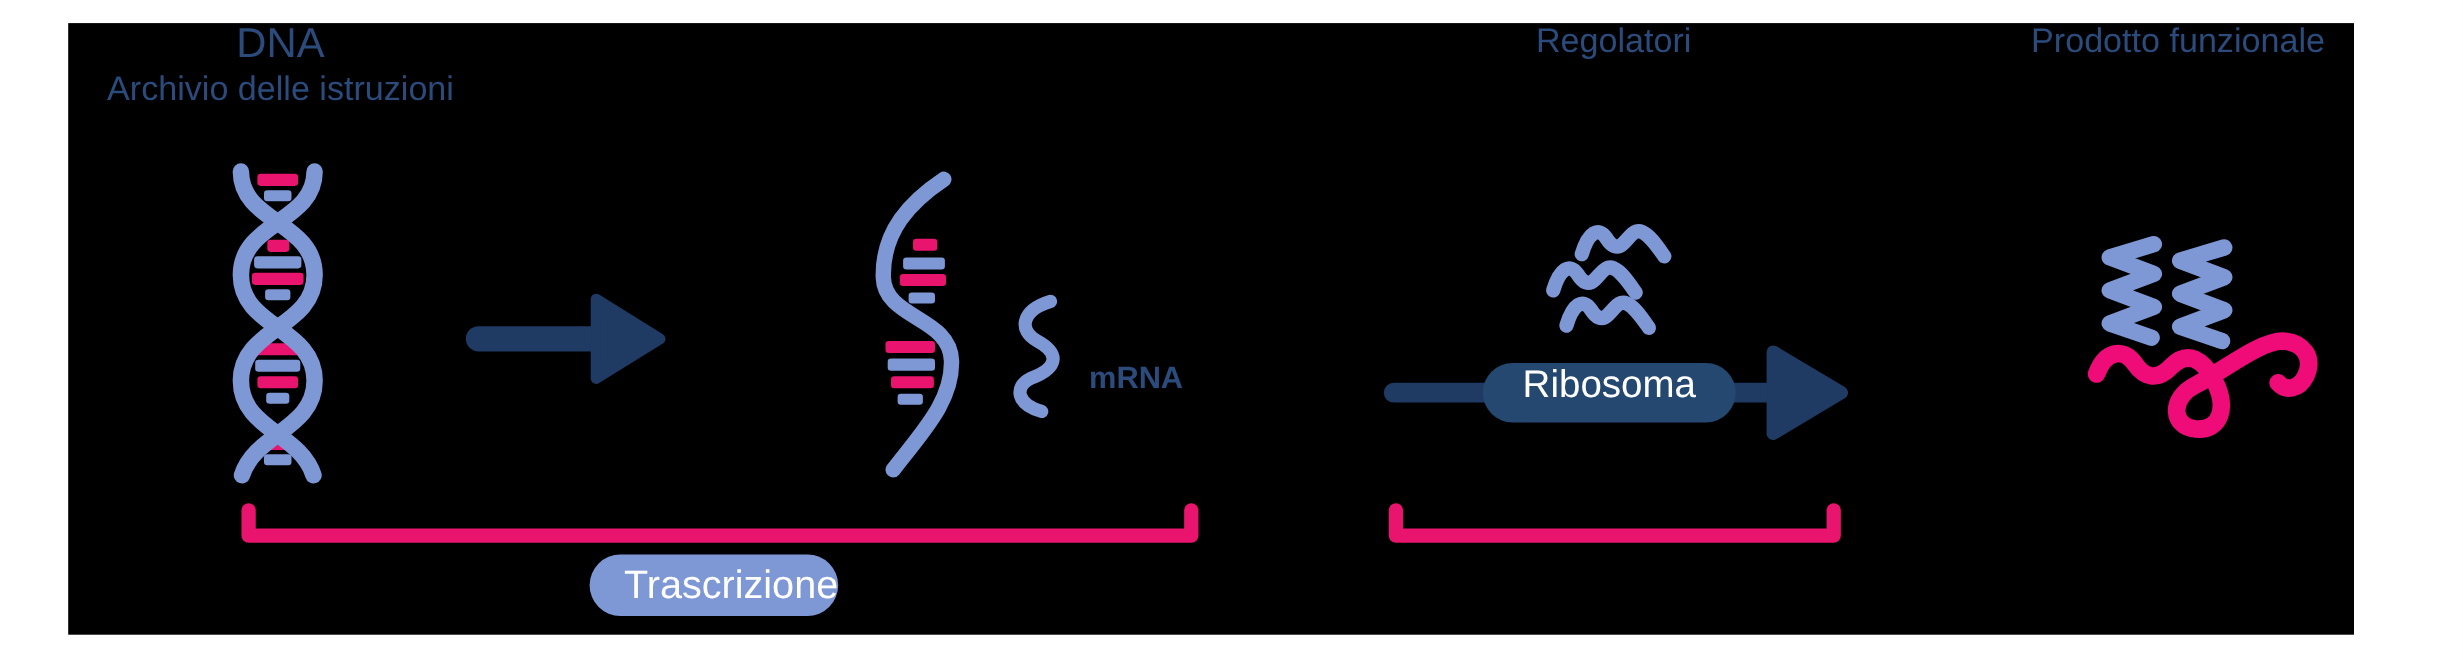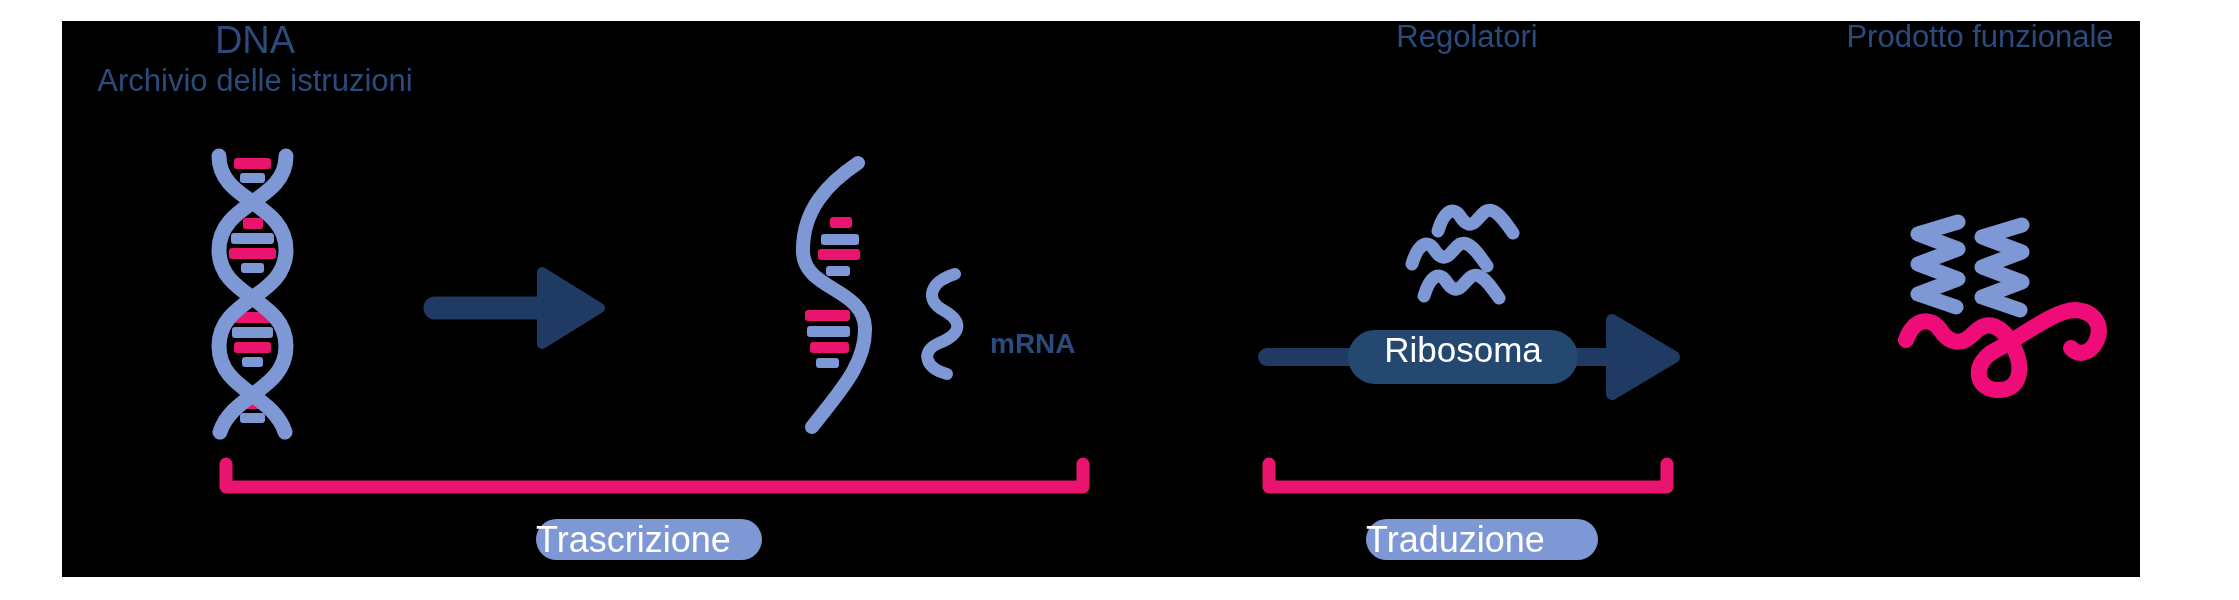--- a/index.html
+++ b/index.html
@@ -27,23 +27,23 @@
   .fill-peri   { fill:var(--periwinkle); }
   .coil { stroke:var(--periwinkle); fill:none; stroke-width:15;
           stroke-linecap:round; stroke-linejoin:round; }
 
   .mrna-label { position:absolute; left:990px; top:328px; font-size:28px; font-weight:700;
                 color:var(--navy-title); }
   .ribo-pill { position:absolute; left:1348px; top:330px; width:230px; height:54px;
                border-radius:27px; background:var(--navy-pill);
                display:flex; align-items:flex-start; justify-content:center; }
   .ribo-pill span { color:var(--white-text); font-size:35px; }
-  .proc-pill { position:absolute; top:519px; height:41px; border-radius:28px;
+  .proc-pill { position:absolute; top:504px; height:56px; border-radius:28px;
                background:var(--periwinkle);
-               display:flex; align-items:center; justify-content:flex-start; }
+               display:flex; align-items:center; justify-content:flex-end; }
   .proc-pill span { color:var(--white-text); font-size:36px; }
   .pill-trascrizione { left:536px; width:226px; }
   .pill-traduzione   { left:1366px; width:232px; }
 </style>
 </head>
 <body>
 
 <div class="stage">
   <div class="panel"></div>
 
@@ -132,16 +132,13 @@
   <svg class="abs" style="left:219px; top:452px" width="872" height="48" viewBox="0 0 872 48">
     <path class="stroke-pink" stroke-width="13" d="M 7,12 V 35 H 864 V 12"></path>
   </svg>
   <div class="proc-pill pill-trascrizione">
     <span>Trascrizione</span>
   </div>
 
   <svg class="abs" style="left:1262px; top:452px" width="412" height="48" viewBox="0 0 412 48">
     <path class="stroke-pink" stroke-width="13" d="M 7,12 V 35 H 405 V 12"></path>
   </svg>
-  <div class="proc-pill pill-traduzione">
-    <span>Traduzione</span>
-  </div>
 </div>
 
 </body></html>

